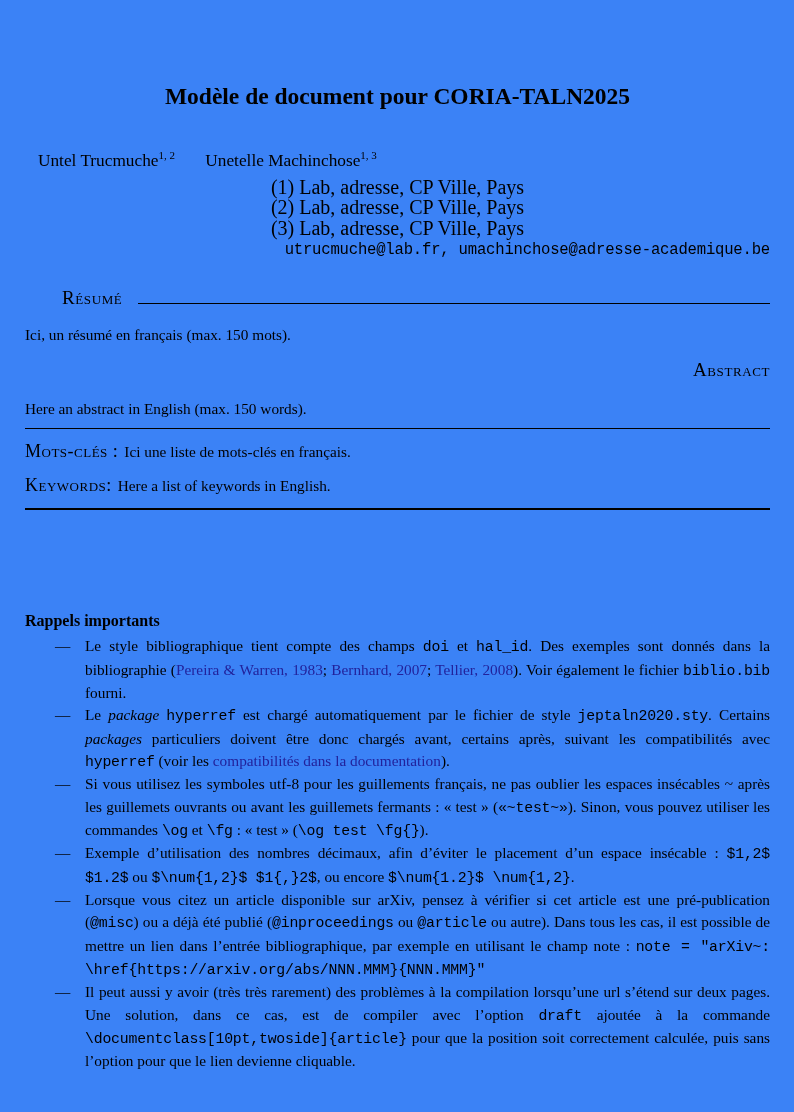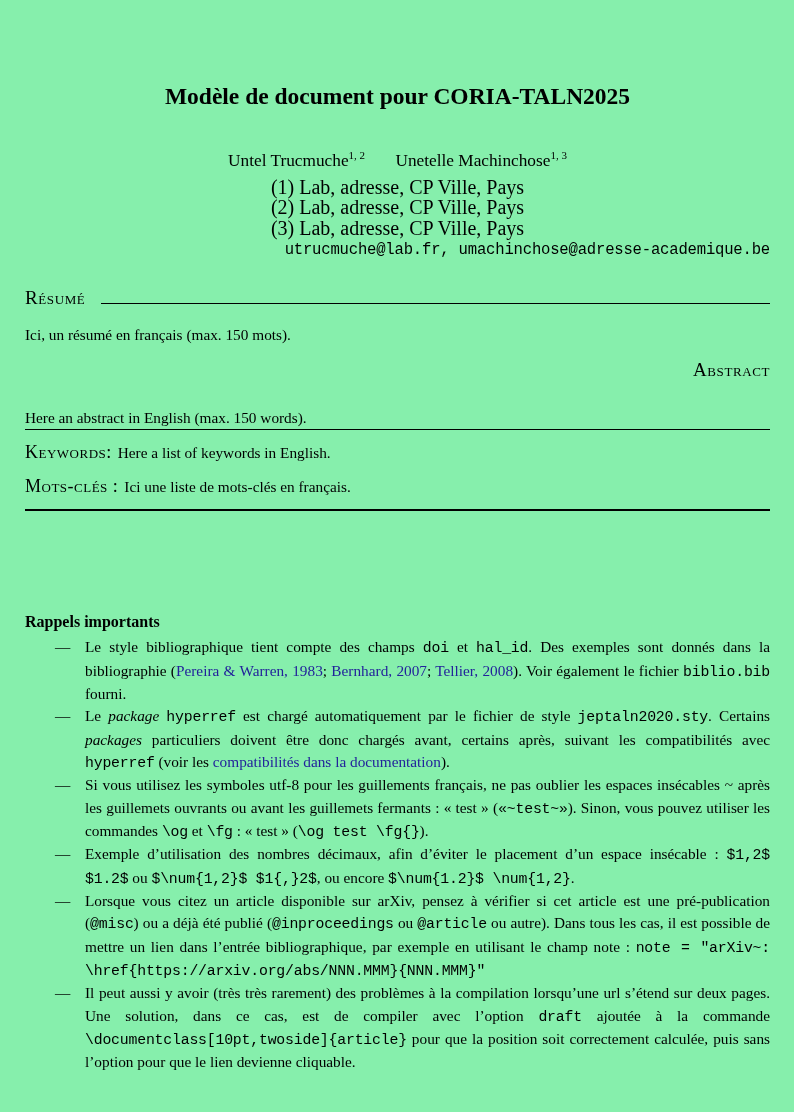--- a/index.html
+++ b/index.html
@@ -1,63 +1,62 @@
 <!DOCTYPE html>
 <html><head>
 <meta charset="utf-8">
 <style>
   html,body{margin:0;padding:0;background:#ffffff;}
   .page{
     position:relative;
     width:794px;height:1112px;
     box-sizing:border-box;
     padding:0 24px 0 25px;
-    background:#86efac;
+    background:#3b82f6;
     color:#000;
     font-family:"Liberation Serif", serif;
     font-size:15.3px;
     overflow:hidden;
   }
   
   .doc-title{
     padding-top:82px;
     text-align:center;
     font-weight:bold;
     font-size:23.5px;
     line-height:28px;
   }
   .authors{
     margin-top:40px;
-    text-align:center;
     font-size:17.3px;
     line-height:22px;
   }
   .author{margin:0 13px;}
   .author sup{font-size:11px;line-height:0;}
   .affils{margin-top:5px;text-align:center;font-size:20px;line-height:20.4px;}
   .email{
     margin-top:3px;text-align:right;
     font-family:"Liberation Mono", monospace;
     font-size:15.6px;line-height:19px;letter-spacing:-0.2px;
   }
   
   .rule-head{display:flex;align-items:flex-end;line-height:22px;}
   .sc-head{
     font-variant:small-caps;
     font-size:19px;letter-spacing:0.6px;
     white-space:nowrap;
   }
   .h-rule{flex:1;border-bottom:1.5px solid #000;margin:0 0 5px 16px;}
-  .resume-head{margin-top:27px;}
+  .resume-head{margin-top:27px;margin-left:37px;}
   .plain-par{margin-top:15px;line-height:22px;}
   .abstract-head{margin-top:13px;flex-direction:column;}
   .bold-par{margin-top:4px;line-height:22px;font-weight:bold;font-size:15.8px;}
   .underlined-par{
-    margin-top:20px;line-height:22px;
-    border-bottom:1.5px solid #000;padding-bottom:0;
+    margin-top:11px;line-height:22px;
+    border-bottom:1.5px solid #000;padding-bottom:8px;
   }
   .kw-line{margin-top:11px;line-height:23px;}
   .sc-inline{
     font-variant:small-caps;
     font-size:18px;letter-spacing:0.5px;
     margin-right:6px;
   }
   .section-divider{margin-top:11px;border-bottom:2px solid #000;}
   
   .reminders-heading{
@@ -103,24 +102,24 @@
   </div>
   <div class="plain-par">Ici, un résumé en français (max. 150 mots).</div>
 
   <div class="rule-head abstract-head">
     <span class="sc-head">Abstract</span>
     <span class="h-rule"></span>
   </div>
   <div class="underlined-par">Here an abstract in English (max. 150 words).</div>
 
   <div class="kw-line">
-    <span class="sc-inline">Keywords:</span><span>Here a list of keywords in English.</span>
+    <span class="sc-inline">Mots-clés :</span><span>Ici une liste de mots-clés en français.</span>
   </div>
   <div class="kw-line">
-    <span class="sc-inline">Mots-clés :</span><span>Ici une liste de mots-clés en français.</span>
+    <span class="sc-inline">Keywords:</span><span>Here a list of keywords in English.</span>
   </div>
 
   <div class="section-divider"></div>
 
   <div class="reminders-heading">Rappels importants</div>
 
   <div class="rlist">
       <div class="item"><span class="marker">—</span><span class="item-text"><span>Le style bibliographique tient compte des champs </span><span class="sg-code">doi</span><span> et </span><span class="sg-code">hal_id</span><span>. Des exemples sont donnés dans la bibliographie (</span><span class="sg-cite">Pereira &amp; Warren, 1983</span><span>; </span><span class="sg-cite">Bernhard, 2007</span><span>; </span><span class="sg-cite">Tellier, 2008</span><span>). Voir également le fichier </span><span class="sg-code">biblio.bib</span><span> fourni.</span></span></div>
       <div class="item"><span class="marker">—</span><span class="item-text"><span>Le </span><span class="sg-i">package</span><span> </span><span class="sg-code">hyperref</span><span> est chargé automatiquement par le fichier de style </span><span class="sg-code">jeptaln2020.sty</span><span>. Certains </span><span class="sg-i">packages</span><span> particuliers doivent être donc chargés avant, certains après, suivant les compatibilités avec </span><span class="sg-code">hyperref</span><span> (voir les </span><span class="sg-link">compatibilités dans la documentation</span><span>).</span></span></div>
       <div class="item"><span class="marker">—</span><span class="item-text"><span>Si vous utilisez les symboles utf-8 pour les guillements français, ne pas oublier les espaces insécables ~ après les guillemets ouvrants ou avant les guillemets fermants : « test » (</span><span class="sg-code">«~test~»</span><span>). Sinon, vous pouvez utiliser les commandes </span><span class="sg-code">\og</span><span> et </span><span class="sg-code">\fg</span><span> : « test » (</span><span class="sg-code">\og test \fg{}</span><span>).</span></span></div>

